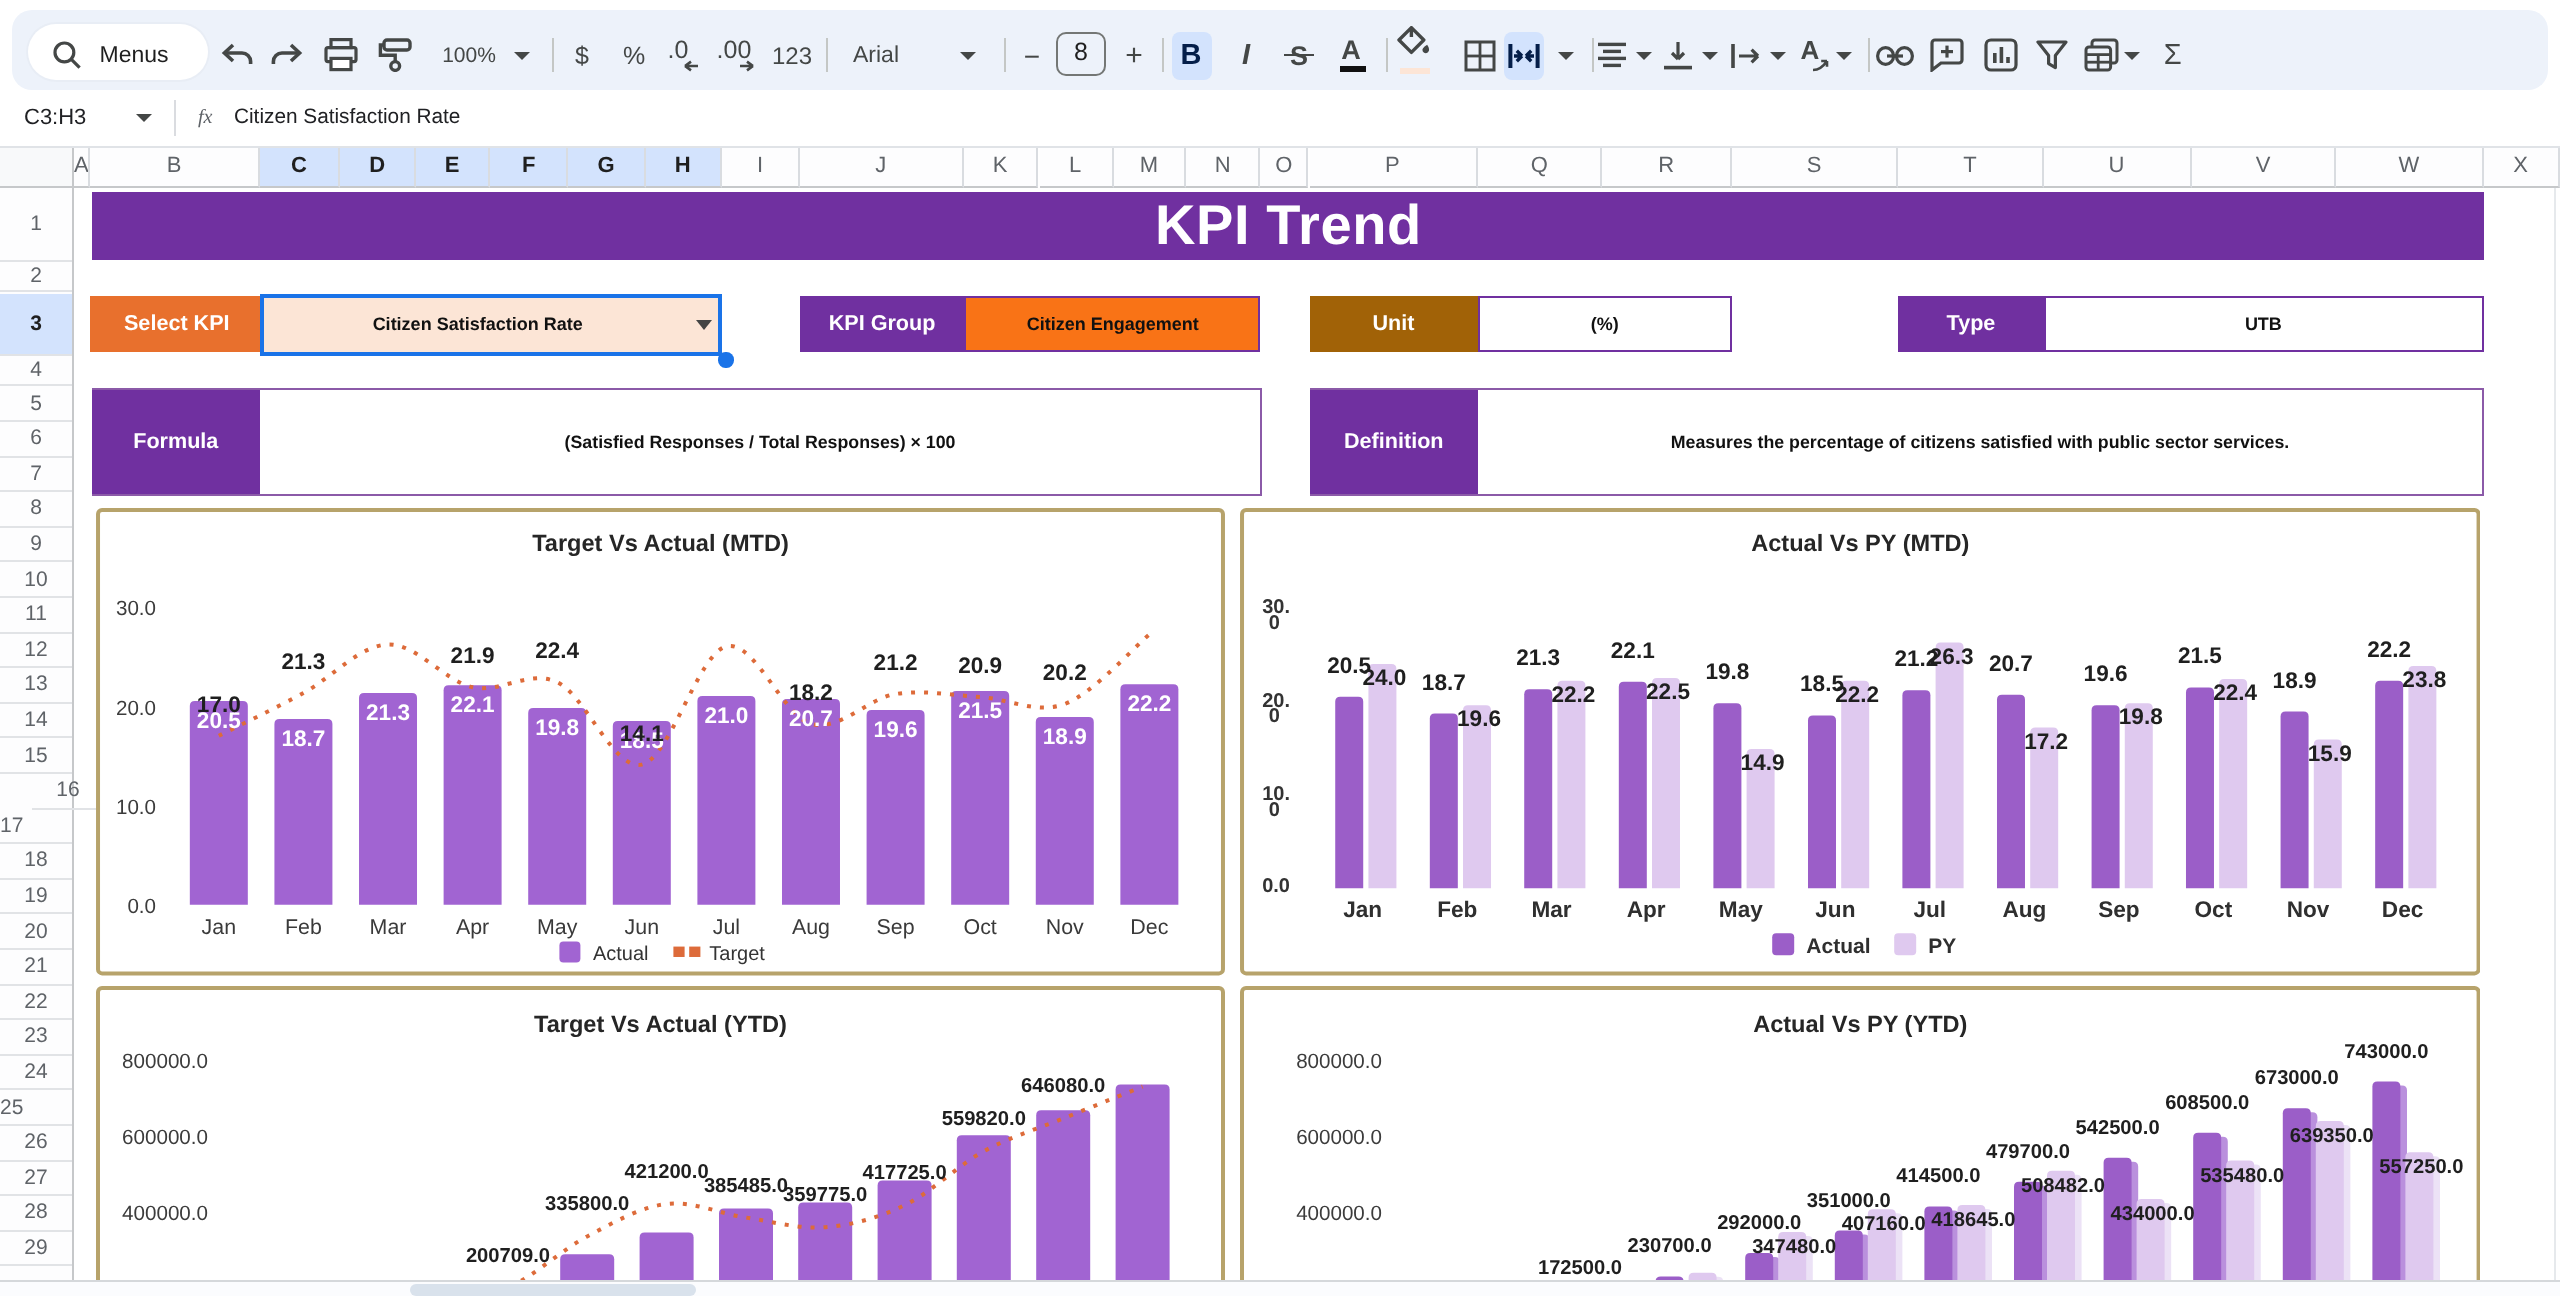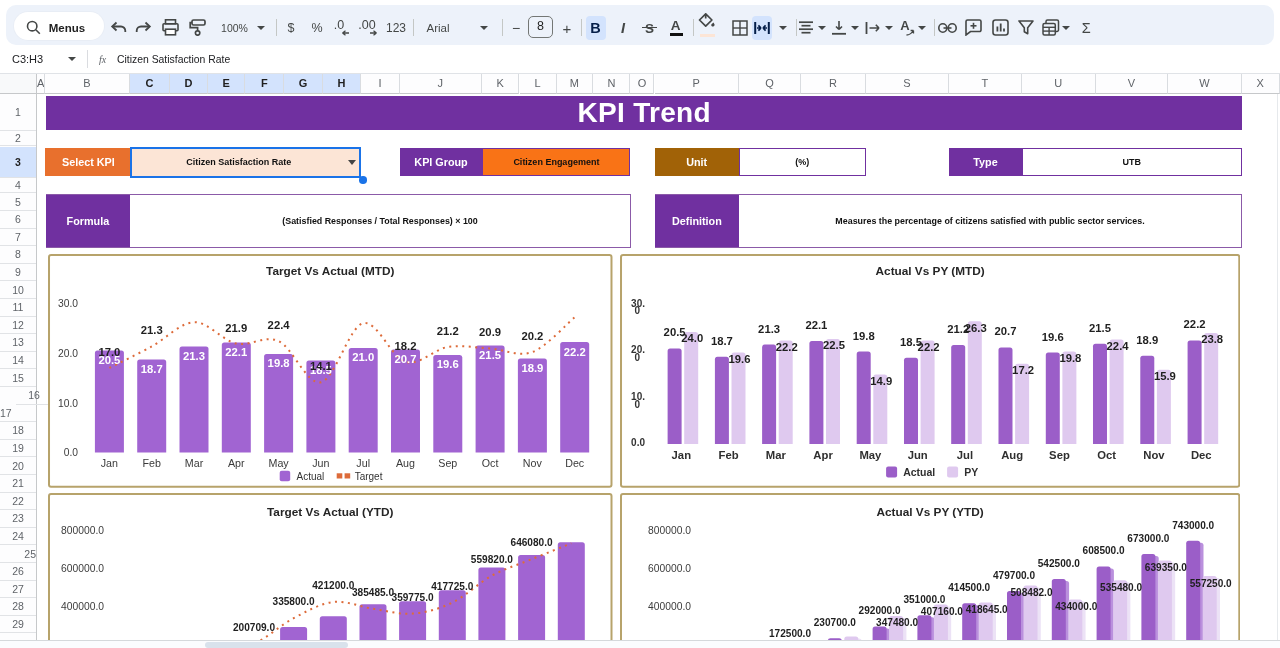--- a/index.html
+++ b/index.html
@@ -1,19 +1,19 @@
 <!DOCTYPE html>
 <html><head><meta charset="utf-8"><style>html,body{margin:0;padding:0;}body{width:1280px;height:648px;overflow:hidden;position:relative;background:#fff;font-family:"Liberation Sans",sans-serif;-webkit-font-smoothing:antialiased;}svg text{font-family:"Liberation Sans",sans-serif;}.box{position:absolute;box-sizing:border-box;display:flex;align-items:center;justify-content:center;}</style></head><body>
 <div style="position:absolute;left:6px;top:5px;width:1268px;height:40px;background:#edf2fa;border-radius:10px"></div>
 <div style="position:absolute;left:14px;top:11.5px;width:90px;height:28.5px;background:#fff;border-radius:14.5px;box-shadow:0 0 0 1px rgba(0,0,0,0.02)"></div>
 <svg style="position:absolute;left:25.5px;top:20.0px" width="15" height="15" viewBox="0 0 15 15">
     <circle cx="6.2" cy="6.2" r="4.7" fill="none" stroke="#444746" stroke-width="1.6"></circle>
     <line x1="9.8" y1="9.8" x2="13.8" y2="13.8" stroke="#444746" stroke-width="1.6"></line>
   </svg>
-<div style="position:absolute;left:67.0px;top:27.5px;transform:translate(-50%,-50%);font-size:11.5px;color:#1f1f1f;font-weight:700;white-space:nowrap">Menus</div>
+<div style="position:absolute;left:67.0px;top:27.5px;transform:translate(-50%,-50%);font-size:11.5px;color:#1f1f1f;font-weight:400;white-space:nowrap">Menus</div>
 <svg style="position:absolute;left:109.0px;top:19.5px" width="18" height="16" viewBox="0 0 18 16">
     <path d="M4.2 6.5 H12 a4.3 4.3 0 0 1 4.3 4.3 V12" fill="none" stroke="#444746" stroke-width="1.8"></path>
     <path d="M7.5 2.5 L3.2 6.5 L7.5 10.5" fill="none" stroke="#444746" stroke-width="1.8"></path>
   </svg>
 <svg style="position:absolute;left:134.5px;top:19.5px" width="18" height="16" viewBox="0 0 18 16">
     <path d="M13.8 6.5 H6 a4.3 4.3 0 0 0 -4.3 4.3 V12" fill="none" stroke="#444746" stroke-width="1.8"></path>
     <path d="M10.5 2.5 L14.8 6.5 L10.5 10.5" fill="none" stroke="#444746" stroke-width="1.8"></path>
   </svg>
 <svg style="position:absolute;left:161.5px;top:19.0px" width="17" height="17" viewBox="0 0 17 17">
     <rect x="3.5" y="0.8" width="10" height="4" fill="none" stroke="#444746" stroke-width="1.6"></rect>
@@ -174,21 +174,21 @@
 <div style="position:absolute;left:0;top:369.5px;width:36px;height:17.6px;background:transparent;border-bottom:1px solid #e1e3e6;box-sizing:border-box;font-size:10.5px;font-weight:400;color:#5f6368;text-align:center;line-height:17.6px">15</div>
 <div style="position:absolute;left:16px;top:387.1px;width:36px;height:17.6px;background:transparent;border-bottom:1px solid #e1e3e6;box-sizing:border-box;font-size:10.5px;font-weight:400;color:#5f6368;text-align:center;line-height:17.6px">16</div>
 <div style="position:absolute;left:0;top:404.7px;width:36px;height:17.6px;background:transparent;border-bottom:1px solid #e1e3e6;box-sizing:border-box;font-size:10.5px;font-weight:400;color:#5f6368;text-align:left;line-height:17.6px">17</div>
 <div style="position:absolute;left:0;top:422.3px;width:36px;height:17.6px;background:transparent;border-bottom:1px solid #e1e3e6;box-sizing:border-box;font-size:10.5px;font-weight:400;color:#5f6368;text-align:center;line-height:17.6px">18</div>
 <div style="position:absolute;left:0;top:439.9px;width:36px;height:17.6px;background:transparent;border-bottom:1px solid #e1e3e6;box-sizing:border-box;font-size:10.5px;font-weight:400;color:#5f6368;text-align:center;line-height:17.6px">19</div>
 <div style="position:absolute;left:0;top:457.5px;width:36px;height:17.6px;background:transparent;border-bottom:1px solid #e1e3e6;box-sizing:border-box;font-size:10.5px;font-weight:400;color:#5f6368;text-align:center;line-height:17.6px">20</div>
 <div style="position:absolute;left:0;top:475.1px;width:36px;height:17.6px;background:transparent;border-bottom:1px solid #e1e3e6;box-sizing:border-box;font-size:10.5px;font-weight:400;color:#5f6368;text-align:center;line-height:17.6px">21</div>
 <div style="position:absolute;left:0;top:492.7px;width:36px;height:17.6px;background:transparent;border-bottom:1px solid #e1e3e6;box-sizing:border-box;font-size:10.5px;font-weight:400;color:#5f6368;text-align:center;line-height:17.6px">22</div>
 <div style="position:absolute;left:0;top:510.3px;width:36px;height:17.6px;background:transparent;border-bottom:1px solid #e1e3e6;box-sizing:border-box;font-size:10.5px;font-weight:400;color:#5f6368;text-align:center;line-height:17.6px">23</div>
 <div style="position:absolute;left:0;top:527.9px;width:36px;height:17.6px;background:transparent;border-bottom:1px solid #e1e3e6;box-sizing:border-box;font-size:10.5px;font-weight:400;color:#5f6368;text-align:center;line-height:17.6px">24</div>
-<div style="position:absolute;left:0;top:545.5px;width:36px;height:17.6px;background:transparent;border-bottom:1px solid #e1e3e6;box-sizing:border-box;font-size:10.5px;font-weight:400;color:#5f6368;text-align:right;line-height:17.6px">25</div>
+<div style="position:absolute;left:0;top:545.5px;width:36px;height:17.6px;background:transparent;border-bottom:1px solid #e1e3e6;box-sizing:border-box;font-size:10.5px;font-weight:400;color:#5f6368;text-align:left;line-height:17.6px">25</div>
 <div style="position:absolute;left:0;top:563.1px;width:36px;height:17.6px;background:transparent;border-bottom:1px solid #e1e3e6;box-sizing:border-box;font-size:10.5px;font-weight:400;color:#5f6368;text-align:center;line-height:17.6px">26</div>
 <div style="position:absolute;left:0;top:580.7px;width:36px;height:17.6px;background:transparent;border-bottom:1px solid #e1e3e6;box-sizing:border-box;font-size:10.5px;font-weight:400;color:#5f6368;text-align:center;line-height:17.6px">27</div>
 <div style="position:absolute;left:0;top:598.3px;width:36px;height:17.6px;background:transparent;border-bottom:1px solid #e1e3e6;box-sizing:border-box;font-size:10.5px;font-weight:400;color:#5f6368;text-align:center;line-height:17.6px">28</div>
 <div style="position:absolute;left:0;top:615.9px;width:36px;height:17.6px;background:transparent;border-bottom:1px solid #e1e3e6;box-sizing:border-box;font-size:10.5px;font-weight:400;color:#5f6368;text-align:center;line-height:17.6px">29</div>
 <div style="position:absolute;left:0;top:639.5px;width:1280px;height:1px;background:#d5d8db"></div>
 <div style="position:absolute;left:0;top:640.5px;width:1280px;height:7.5px;background:#fbfcfe"></div>
 <div style="position:absolute;left:205px;top:642px;width:143px;height:6px;background:#d9e2ec;border-radius:3px"></div>
 <div style="position:absolute;left:1277px;top:94px;width:1px;height:546px;background:#e6e9ec"></div>
 <div class="box" style="left:46px;top:95.8px;width:1196.4px;height:34.6px;background:#7030A0;color:#fff;font-size:28px;font-weight:bold;letter-spacing:0.3px">KPI Trend</div>
 <div class="box" style="left:45.4px;top:147.6px;width:86px;height:28.8px;background:#E8702D;color:#fff;font-size:10.8px;font-weight:bold">Select KPI</div>

